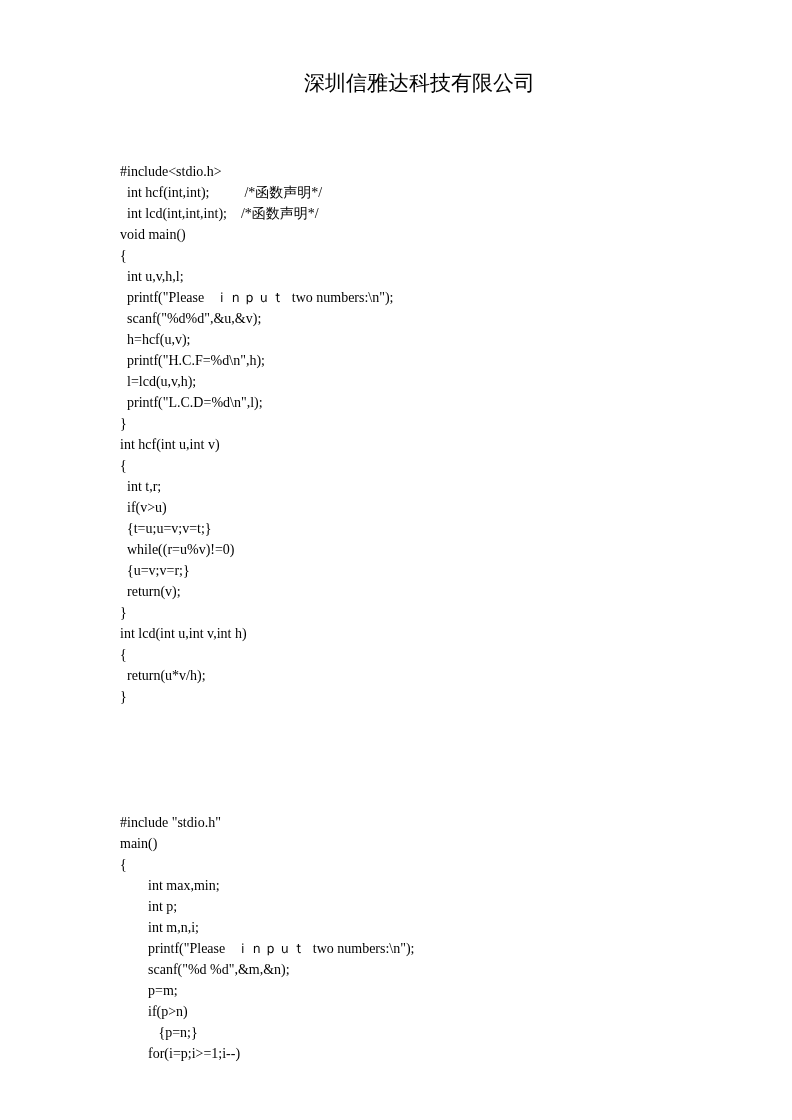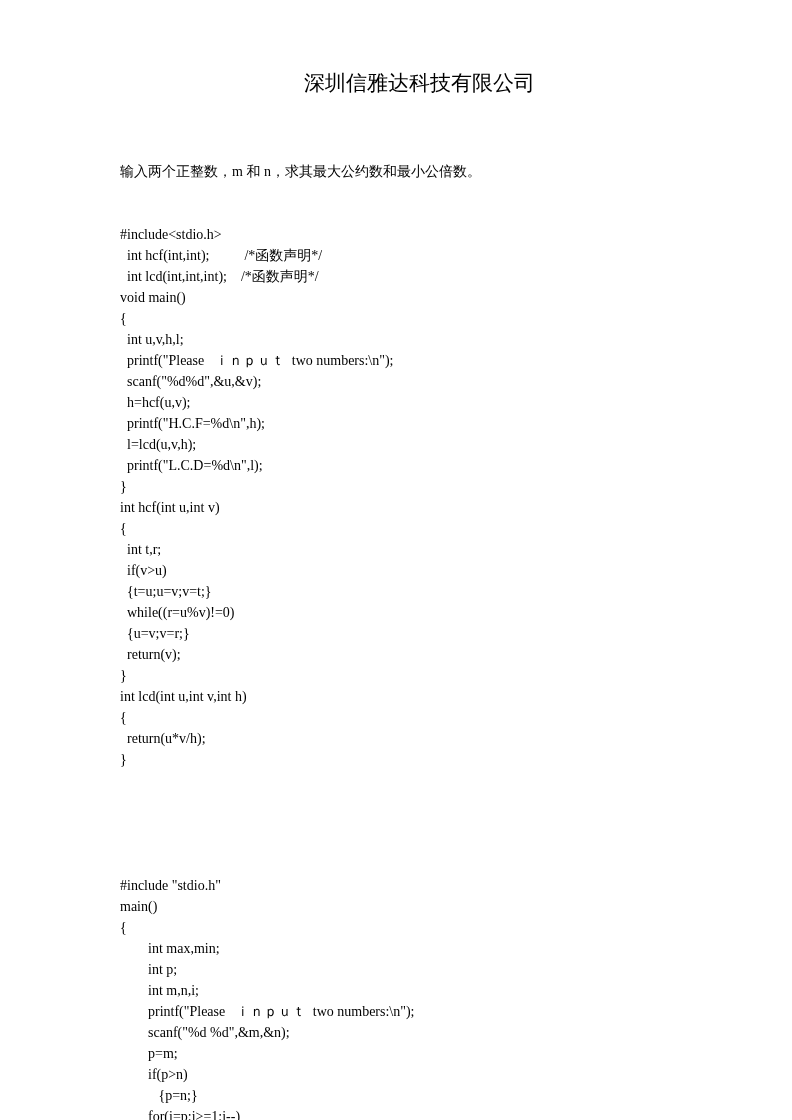--- a/index.html
+++ b/index.html
@@ -34,18 +34,17 @@
     font-family: "Times New Roman", "SimSun", serif;
   }
 </style>
 </head>
 <body>
 
 <div class="page">
   <h1 class="title">深圳信雅达科技有限公司</h1>
 
   <div class="body-text">
-    <div class="code-line">输入两个正整数，m 和 n，求其最大公约数和最小公倍数。</div>
     <div id="code1"><div class="code-line">#include&lt;stdio.h&gt;</div><div class="code-line">  int hcf(int,int);          /*函数声明*/</div><div class="code-line">  int lcd(int,int,int);    /*函数声明*/</div><div class="code-line">void main()</div><div class="code-line">{</div><div class="code-line">  int u,v,h,l;</div><div class="code-line">  printf("Please   ｉｎｐｕｔ  two numbers:\n");</div><div class="code-line">  scanf("%d%d",&amp;u,&amp;v);</div><div class="code-line">  h=hcf(u,v);</div><div class="code-line">  printf("H.C.F=%d\n",h);</div><div class="code-line">  l=lcd(u,v,h);</div><div class="code-line">  printf("L.C.D=%d\n",l);</div><div class="code-line">}</div><div class="code-line">int hcf(int u,int v)</div><div class="code-line">{</div><div class="code-line">  int t,r;</div><div class="code-line">  if(v&gt;u)</div><div class="code-line">  {t=u;u=v;v=t;}</div><div class="code-line">  while((r=u%v)!=0)</div><div class="code-line">  {u=v;v=r;}</div><div class="code-line">  return(v);</div><div class="code-line">}</div><div class="code-line">int lcd(int u,int v,int h)</div><div class="code-line">{</div><div class="code-line">  return(u*v/h);</div><div class="code-line">}</div></div>
     <div>&nbsp;</div>
     <div id="code2"><div class="code-line">#include "stdio.h"</div><div class="code-line">main()</div><div class="code-line">{</div><div class="code-line">        int max,min;</div><div class="code-line">        int p;</div><div class="code-line">        int m,n,i;</div><div class="code-line">        printf("Please   ｉｎｐｕｔ  two numbers:\n");</div><div class="code-line">        scanf("%d %d",&amp;m,&amp;n);</div><div class="code-line">        p=m;</div><div class="code-line">        if(p&gt;n)</div><div class="code-line">           {p=n;}</div><div class="code-line">        for(i=p;i&gt;=1;i--)</div></div>
   </div>
 </div>
 
 </body></html>

